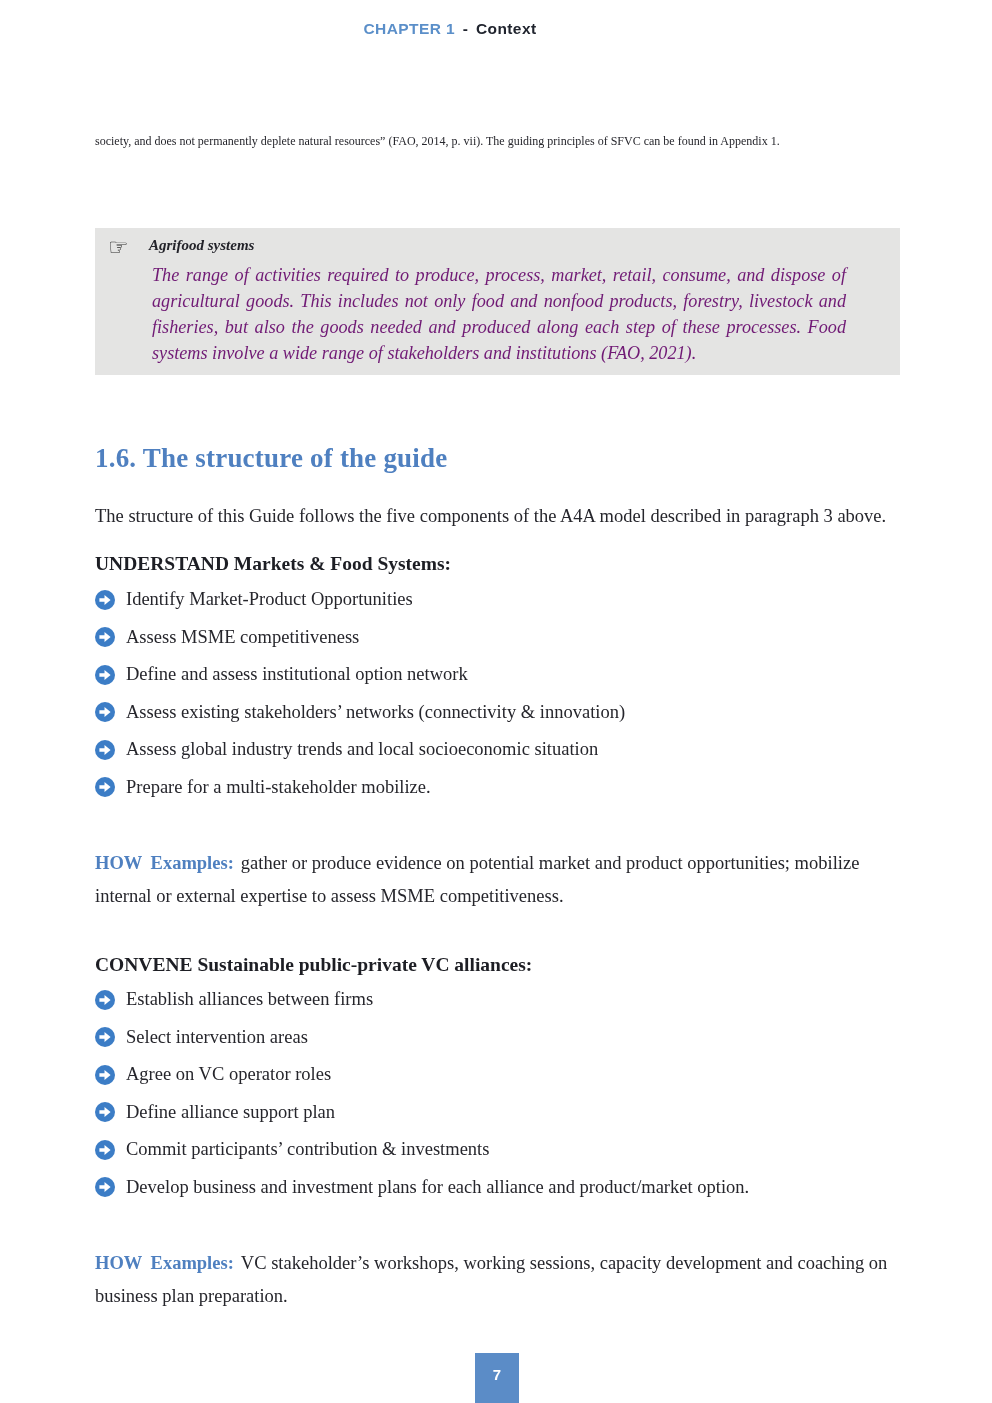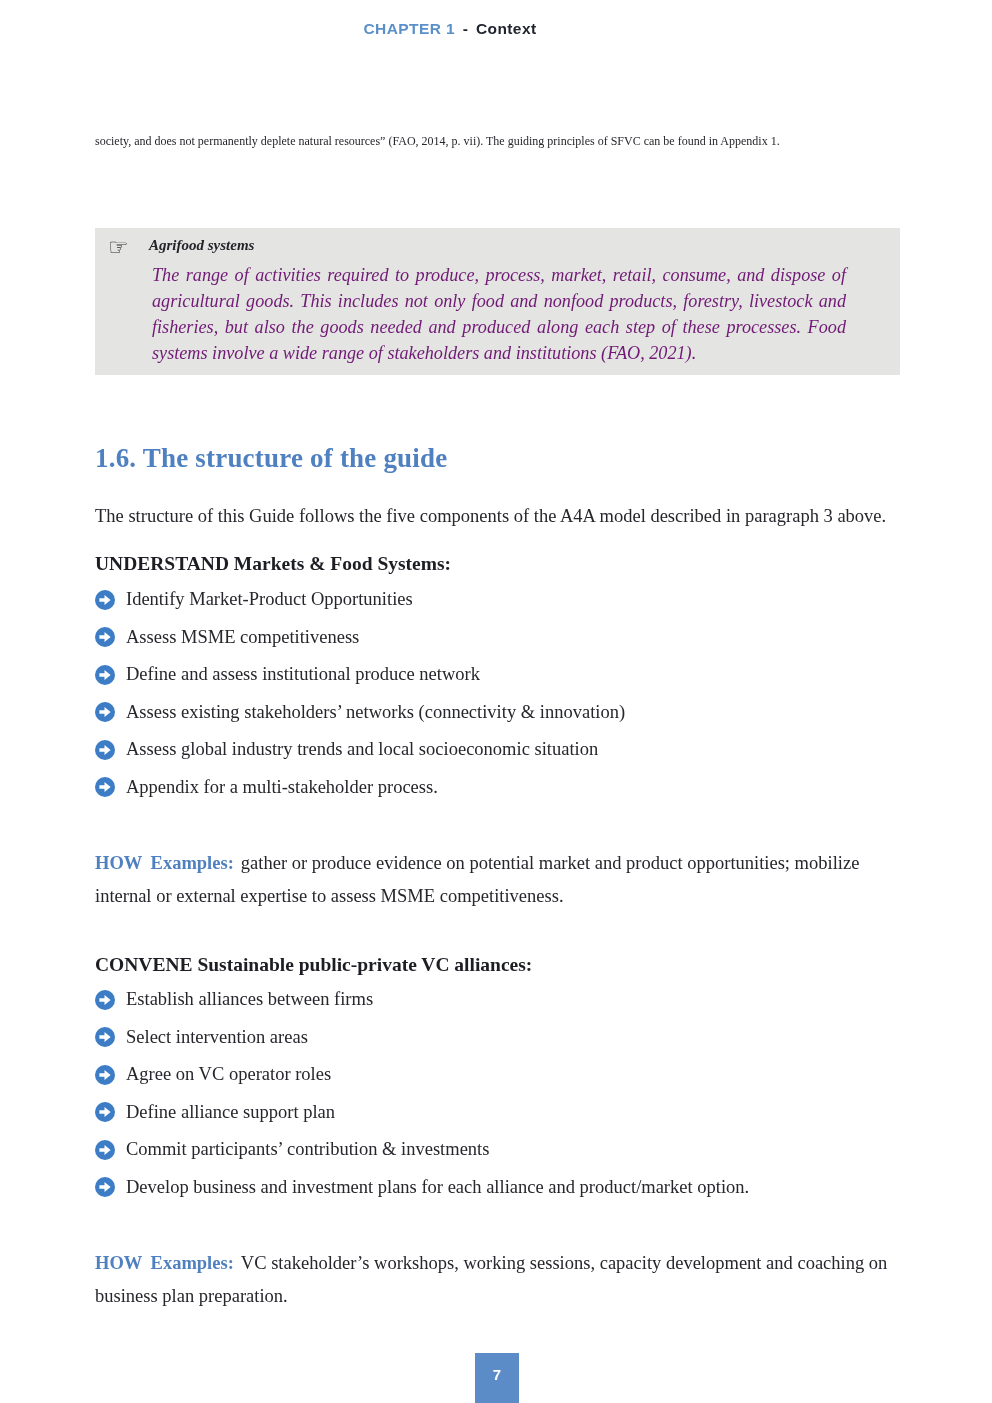--- a/index.html
+++ b/index.html
@@ -111,42 +111,42 @@
           <circle cx="10" cy="10" r="10" fill="#3c7dc6"></circle>
           <path d="M4.4 8.3 h5.1 v-3.2 L15.6 10 l-6.1 4.9 v-3.2 h-5.1 z" fill="#ffffff"></path>
         </svg>
       <span class="btext">Assess MSME competitiveness</span>
     </li>
     <li>
       <svg class="bicon" viewBox="0 0 20 20">
           <circle cx="10" cy="10" r="10" fill="#3c7dc6"></circle>
           <path d="M4.4 8.3 h5.1 v-3.2 L15.6 10 l-6.1 4.9 v-3.2 h-5.1 z" fill="#ffffff"></path>
         </svg>
-      <span class="btext">Define and assess institutional produce network</span>
+      <span class="btext">Define and assess institutional option network</span>
     </li>
     <li>
       <svg class="bicon" viewBox="0 0 20 20">
           <circle cx="10" cy="10" r="10" fill="#3c7dc6"></circle>
           <path d="M4.4 8.3 h5.1 v-3.2 L15.6 10 l-6.1 4.9 v-3.2 h-5.1 z" fill="#ffffff"></path>
         </svg>
       <span class="btext">Assess existing stakeholders’ networks (connectivity &amp; innovation)</span>
     </li>
     <li>
       <svg class="bicon" viewBox="0 0 20 20">
           <circle cx="10" cy="10" r="10" fill="#3c7dc6"></circle>
           <path d="M4.4 8.3 h5.1 v-3.2 L15.6 10 l-6.1 4.9 v-3.2 h-5.1 z" fill="#ffffff"></path>
         </svg>
       <span class="btext">Assess global industry trends and local socioeconomic situation</span>
     </li>
     <li>
       <svg class="bicon" viewBox="0 0 20 20">
           <circle cx="10" cy="10" r="10" fill="#3c7dc6"></circle>
           <path d="M4.4 8.3 h5.1 v-3.2 L15.6 10 l-6.1 4.9 v-3.2 h-5.1 z" fill="#ffffff"></path>
         </svg>
-      <span class="btext">Appendix for a multi-stakeholder process.</span>
+      <span class="btext">Prepare for a multi-stakeholder mobilize.</span>
     </li>
   </ul>
 
   <p class="how how1">
     <span class="how-label">HOW Examples:</span><span>gather or produce evidence on potential market and product opportunities; mobilize internal or external expertise to assess MSME competitiveness.</span>
   </p>
 
   <h2 class="block-heading bh-convene">CONVENE Sustainable public-private VC alliances:</h2>
 
   <ul class="bullets list2">

